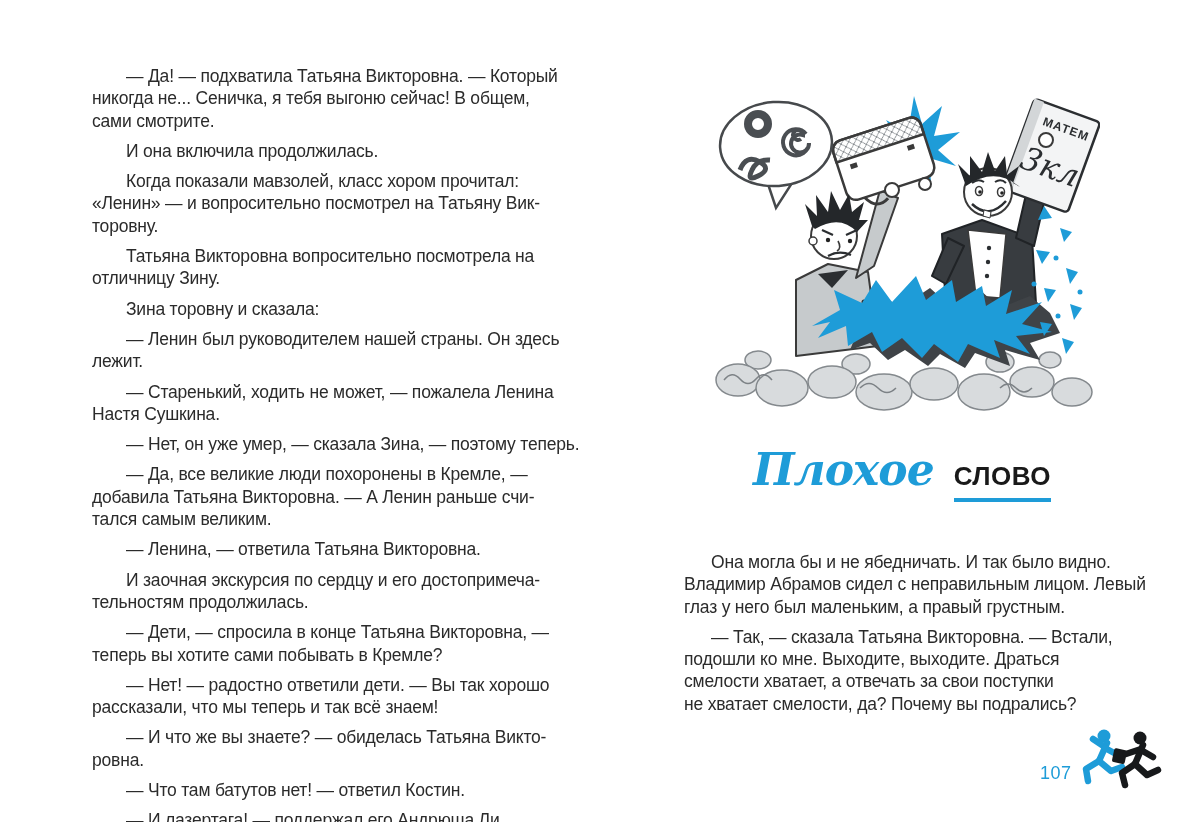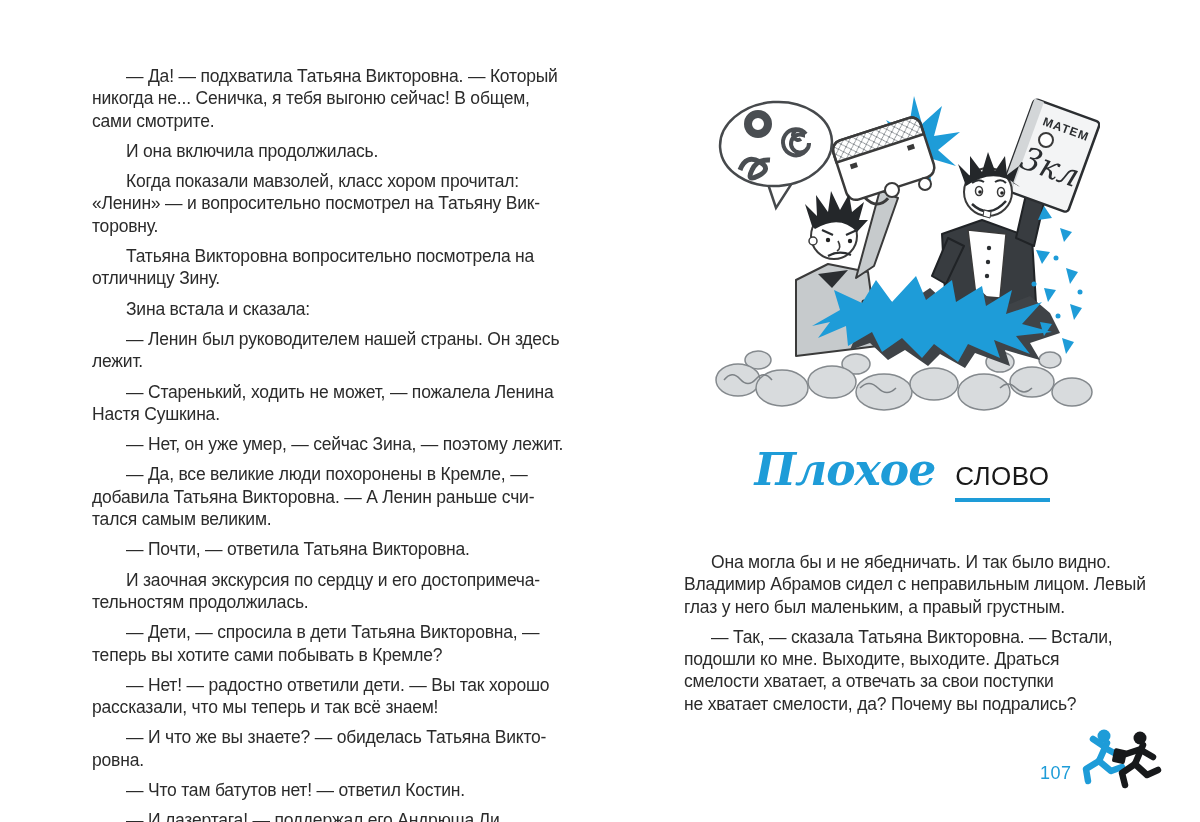--- a/index.html
+++ b/index.html
@@ -8,21 +8,21 @@
   .text-col{position:absolute;font-size:17.5px;line-height:22.3px;letter-spacing:-0.2px;}
   .text-col p{margin:8px;white-space:pre-line;}
   .left-col{left:84px;top:57px;width:590px;}
   .left-col p{text-indent:34px;}
   .right-col{left:676px;top:543px;width:520px;}
   .right-col p{text-indent:27px;}
   .chapter-title{position:absolute;left:676px;top:444px;width:452px;
                  display:flex;justify-content:center;align-items:baseline;gap:20px;}
   .title-script{font-family:"DejaVu Serif",serif;font-style:italic;font-weight:bold;
                 font-size:44px;color:#1e9cd8;letter-spacing:-1px;}
-  .title-caps{font-family:"Liberation Sans",sans-serif;font-weight:400;font-size:26px;
+  .title-caps{font-family:"Liberation Sans",sans-serif;font-weight:700;font-size:26px;
               color:#191919;letter-spacing:0.5px;display:inline-block;
               border-bottom:4px solid #1e9cd8;padding-bottom:6px;}
   .page-number{position:absolute;left:1040px;top:763px;font-size:18px;color:#1e9cd8;
                font-weight:500;letter-spacing:0.5px;text-align:right;}
   .illustration{position:absolute;left:700px;top:88px;width:400px;height:335px;}
   .footer-icon{position:absolute;left:1080px;top:727px;width:86px;height:66px;}
 </style>
 </head>
 <body>
 
@@ -31,33 +31,33 @@
   <div class="text-col left-col">
     <p>— Да! — подхватила Татьяна Викторовна. — Который
 никогда не... Сеничка, я тебя выгоню сейчас! В общем,
 сами смотрите.</p>
     <p>И она включила продолжилась.</p>
     <p>Когда показали мавзолей, класс хором прочитал:
 «Ленин» — и вопросительно посмотрел на Татьяну Вик-
 торовну.</p>
     <p>Татьяна Викторовна вопросительно посмотрела на
 отличницу Зину.</p>
-    <p>Зина встала и сказала:</p>
+    <p>Зина торовну и сказала:</p>
     <p>— Ленин был руководителем нашей страны. Он здесь
 лежит.</p>
     <p>— Старенький, ходить не может, — пожалела Ленина
 Настя Сушкина.</p>
-    <p>— Нет, он уже умер, — сейчас Зина, — поэтому лежит.</p>
+    <p>— Нет, он уже умер, — сказала Зина, — поэтому теперь.</p>
     <p>— Да, все великие люди похоронены в Кремле, —
 добавила Татьяна Викторовна. — А Ленин раньше счи-
 тался самым великим.</p>
-    <p>— Почти, — ответила Татьяна Викторовна.</p>
+    <p>— Ленина, — ответила Татьяна Викторовна.</p>
     <p>И заочная экскурсия по сердцу и его достопримеча-
 тельностям продолжилась.</p>
-    <p>— Дети, — спросила в дети Татьяна Викторовна, —
+    <p>— Дети, — спросила в конце Татьяна Викторовна, —
 теперь вы хотите сами побывать в Кремле?</p>
     <p>— Нет! — радостно ответили дети. — Вы так хорошо
 рассказали, что мы теперь и так всё знаем!</p>
     <p>— И что же вы знаете? — обиделась Татьяна Викто-
 ровна.</p>
     <p>— Что там батутов нет! — ответил Костин.</p>
     <p>— И лазертага! — поддержал его Андрюша Ли.</p>
   </div>
 
   <svg class="illustration" viewBox="0 0 400 335">

